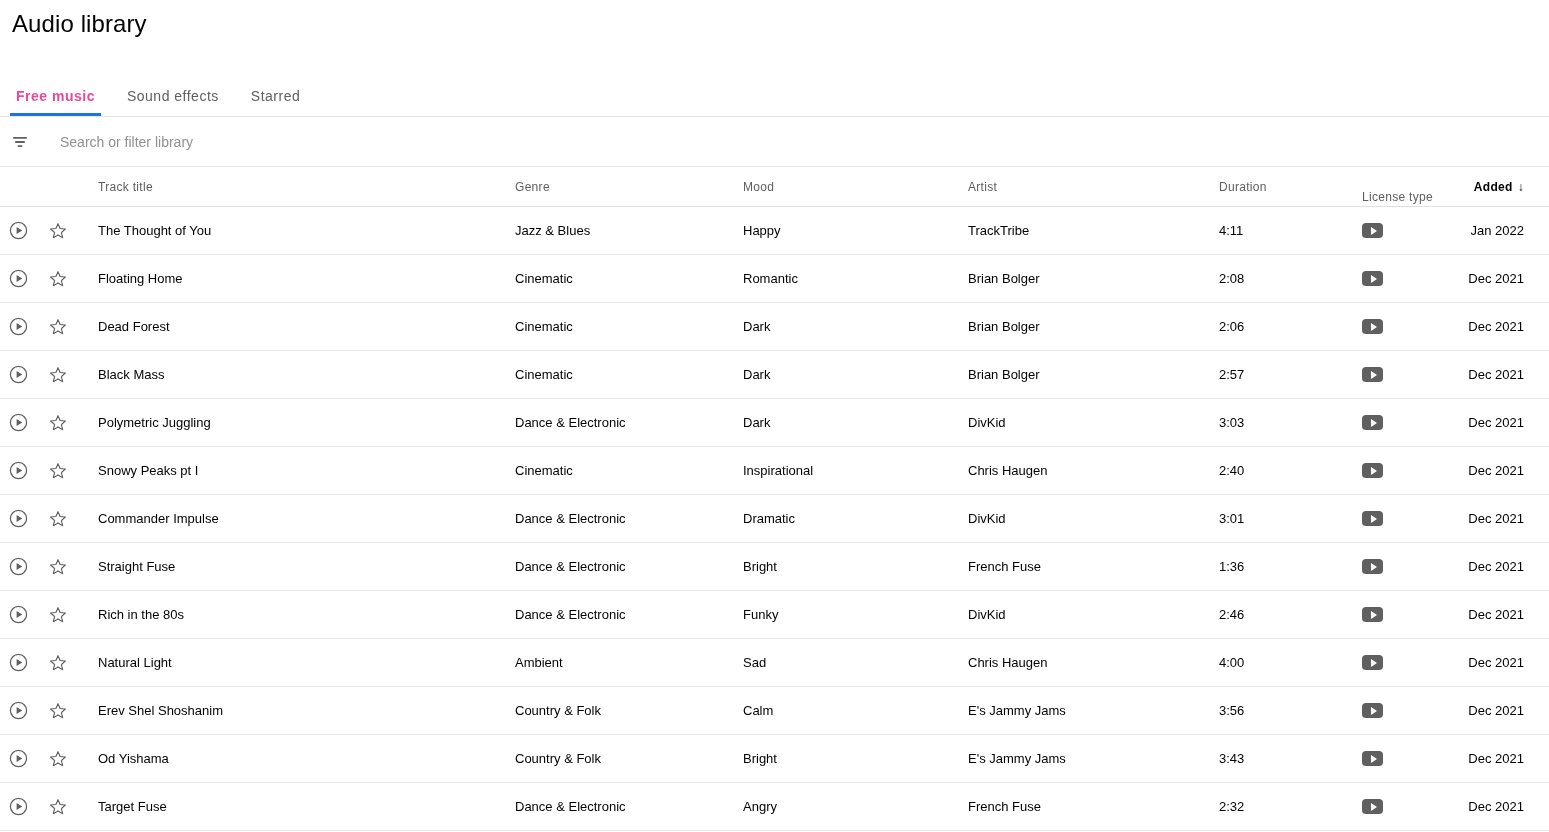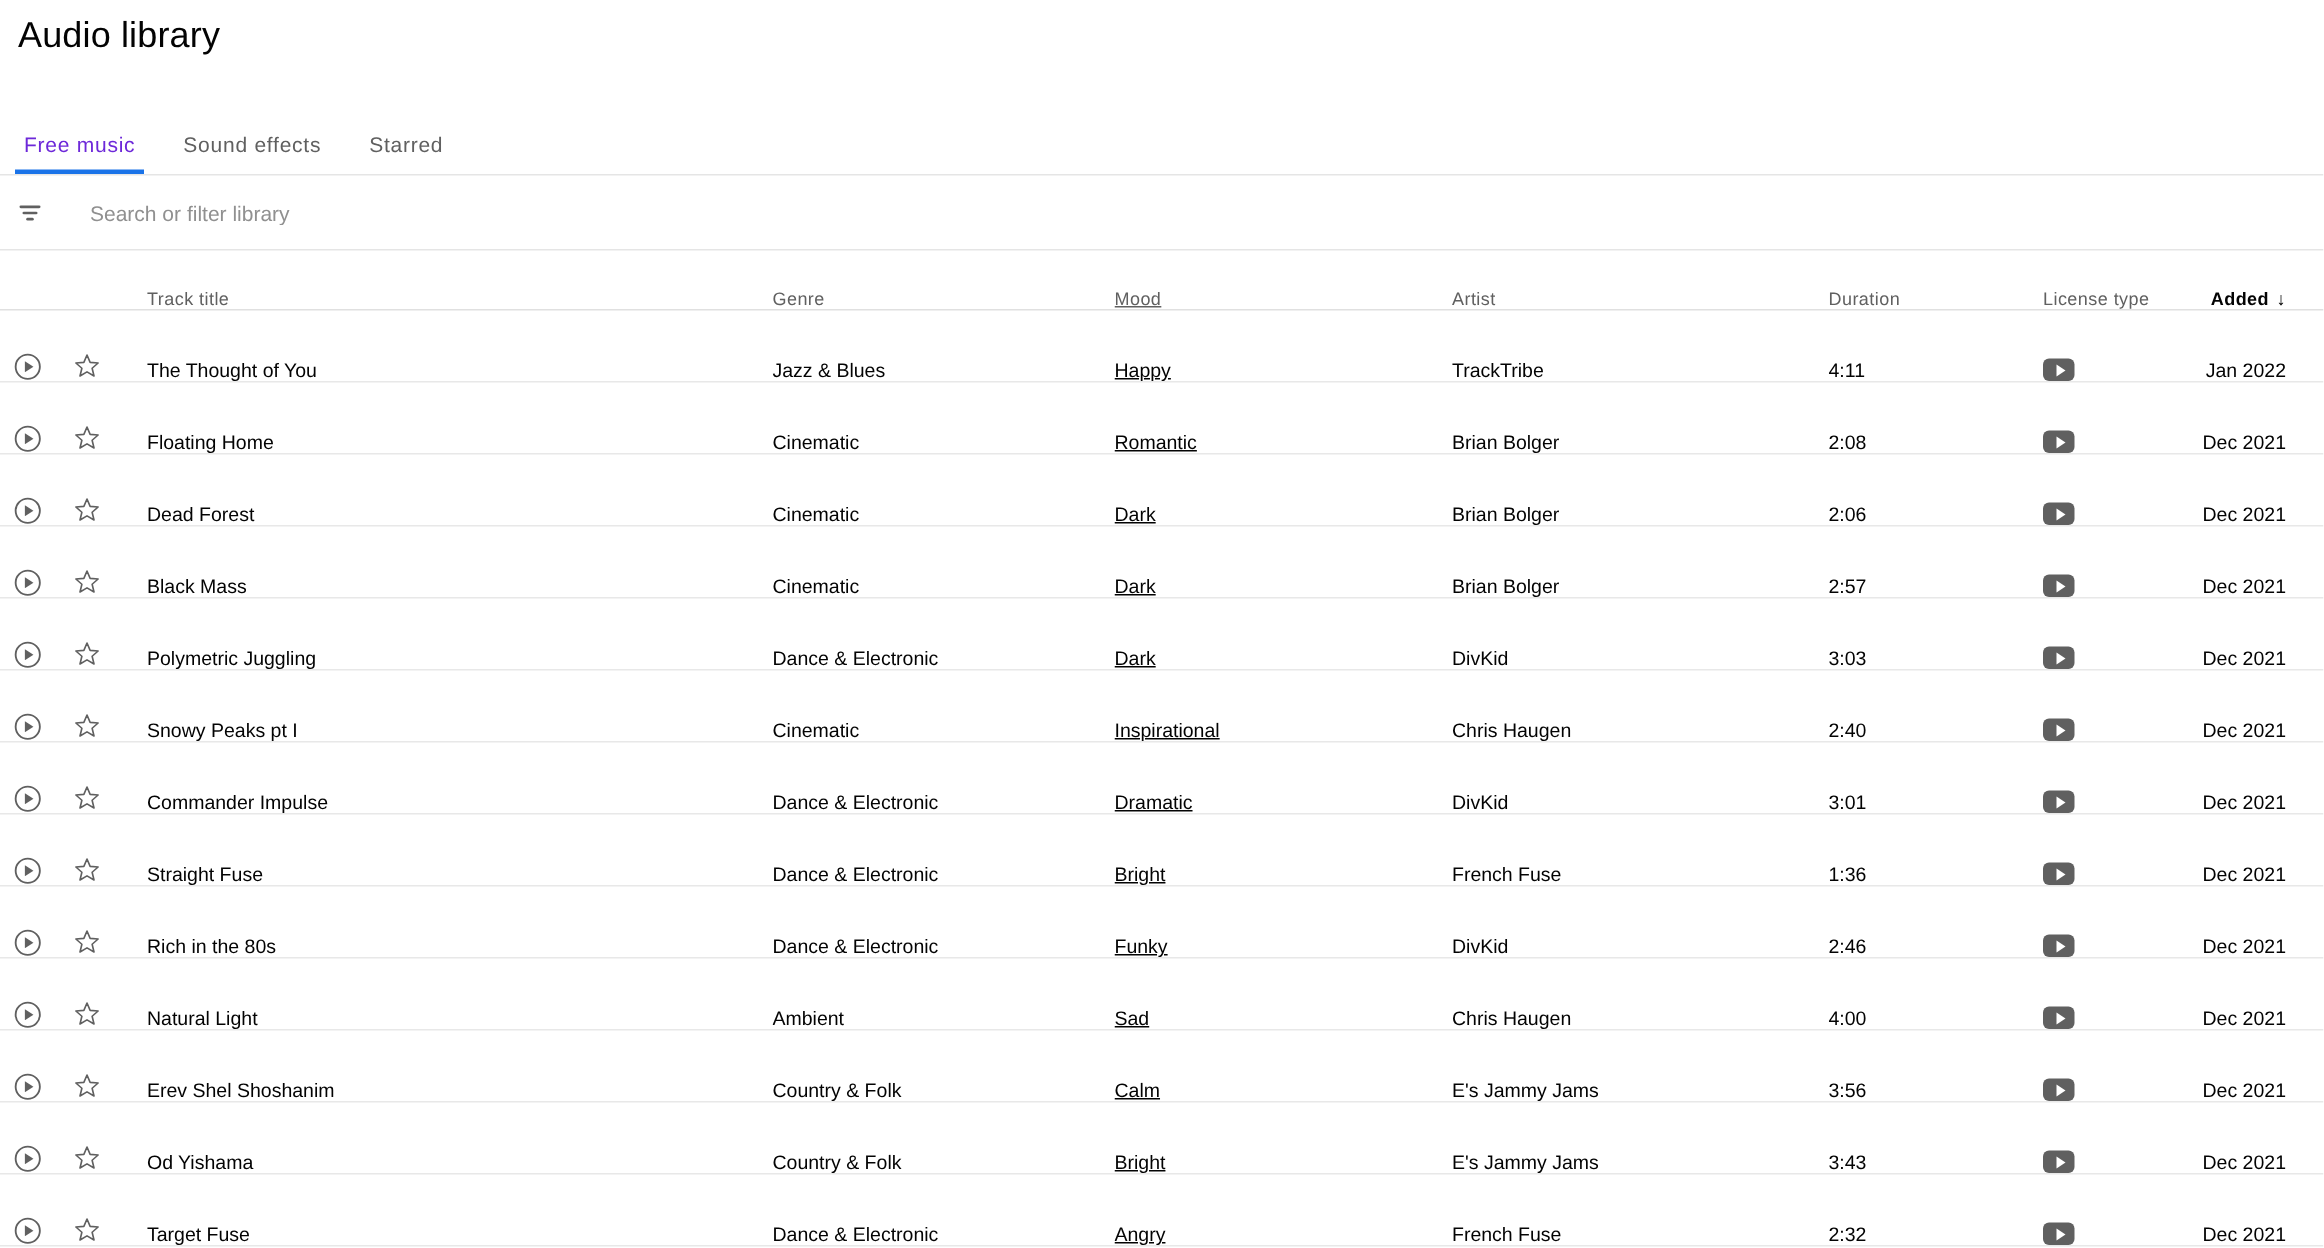--- a/index.html
+++ b/index.html
@@ -38,21 +38,21 @@
     height: 40px;
     display: flex;
     align-items: center;
     padding: 0 16px;
     font-size: 14px;
     letter-spacing: .5px;
     color: #606060;
     cursor: pointer;
     white-space: nowrap;
   }
-  .tab.active { color: #6d28d9; font-weight: 400; }
+  .tab.active { color: #ec4899; font-weight: 700; }
   .tab.active::after {
     content: "";
     position: absolute;
     left: 10px; right: 10px; bottom: 0;
     height: 3px;
     background: #1a73e8;
   }
 
   
   .searchbar {
@@ -81,40 +81,40 @@
     height: 40px;
     margin-left: 20px;
   }
   .search-input::placeholder { color: #909090; }
 
   
   .table { position: absolute; left: 0; top: 167px; width: 1549px; }
   .row {
     position: relative;
     display: flex;
-    align-items: flex-end;
+    align-items: center;
     height: 48px;
     border-bottom: 1px solid #e8e8e8;
     font-size: 13px;
     color: #030303;
   }
   .row.head {
     height: 40px;
     border-bottom: 1px solid #e0e0e0;
     font-size: 12px;
     color: #606060;
     letter-spacing: .3px;
   }
   .row.head .c-added { font-weight: 700; color: #030303; }
 
   .c-play   { flex: 0 0 32px; display: flex; align-items: center; justify-content: center; margin-left: 2px; }
   .c-star   { flex: 0 0 48px; display: flex; align-items: center; justify-content: center; }
   .c-title  { flex: 0 0 433px; padding-left: 16px; overflow: hidden; white-space: nowrap; text-overflow: ellipsis; }
   .c-genre  { flex: 0 0 228px; overflow: hidden; white-space: nowrap; }
-  .c-mood   { flex: 0 0 225px; overflow: hidden; white-space: nowrap; text-decoration: underline; }
+  .c-mood   { flex: 0 0 225px; overflow: hidden; white-space: nowrap; }
   .c-artist { flex: 0 0 251px; overflow: hidden; white-space: nowrap; }
   .c-dur    { flex: 0 0 143px; overflow: hidden; white-space: nowrap; }
   .c-lic    { flex: 0 0 105px; display: flex; align-items: center; }
   .c-added  { flex: 1 1 auto; text-align: right; padding-right: 25px; white-space: nowrap; }
 
   .row.head .c-lic { display: block; padding-top: 0; margin-top: 20px; }
 
   .head-added-wrap {
     display: flex; align-items: center; justify-content: flex-end; gap: 5px;
   }

